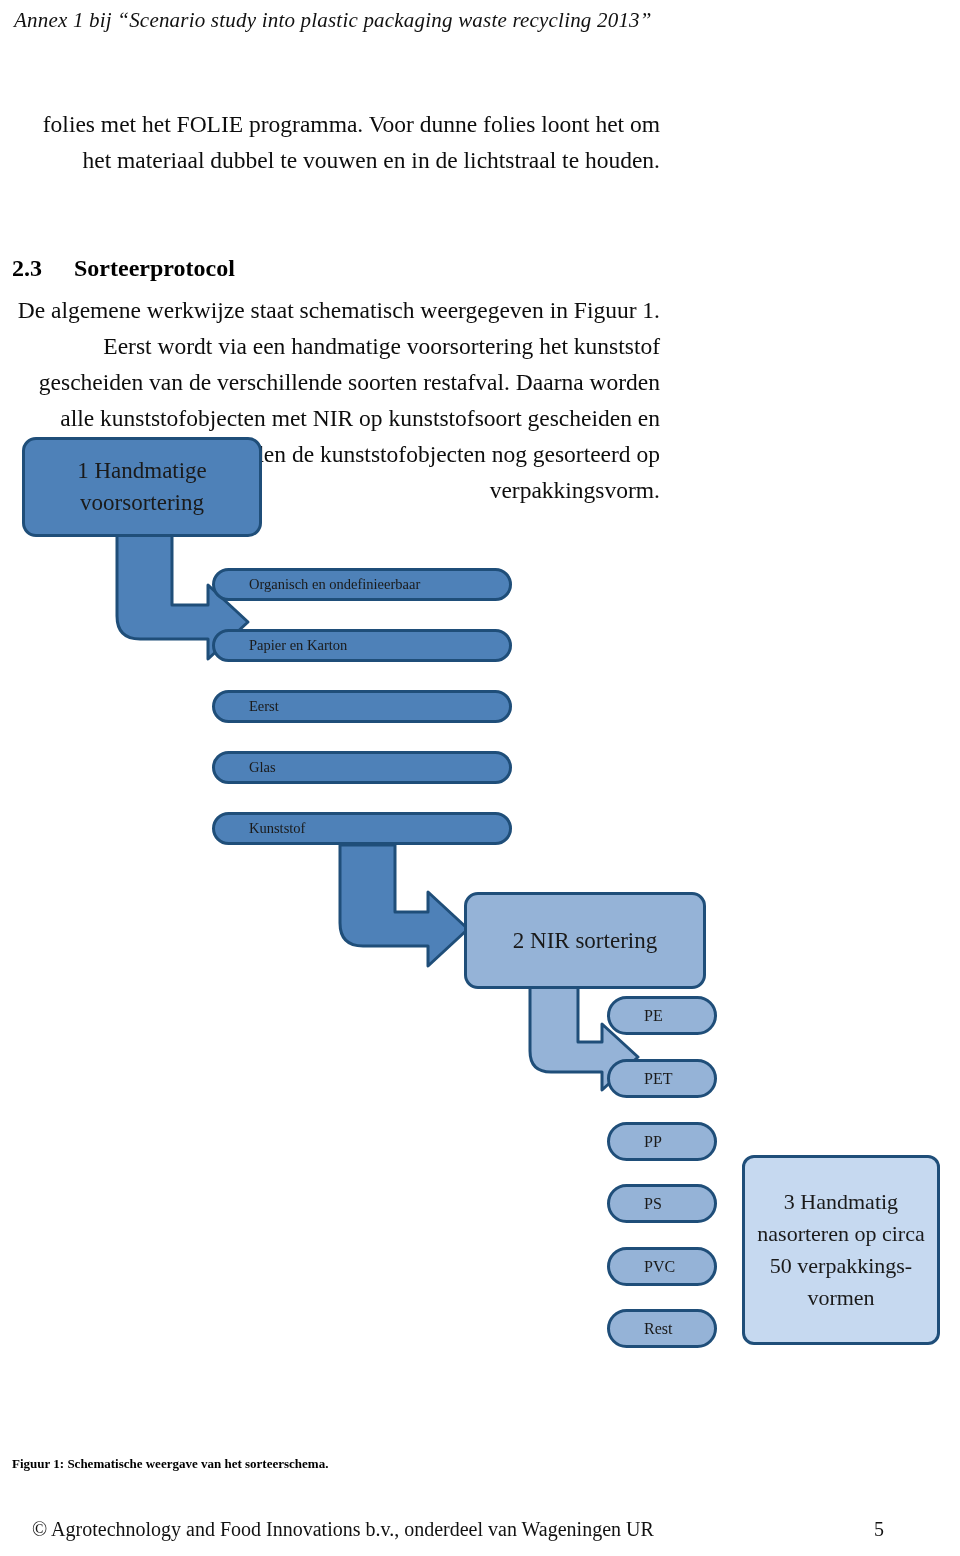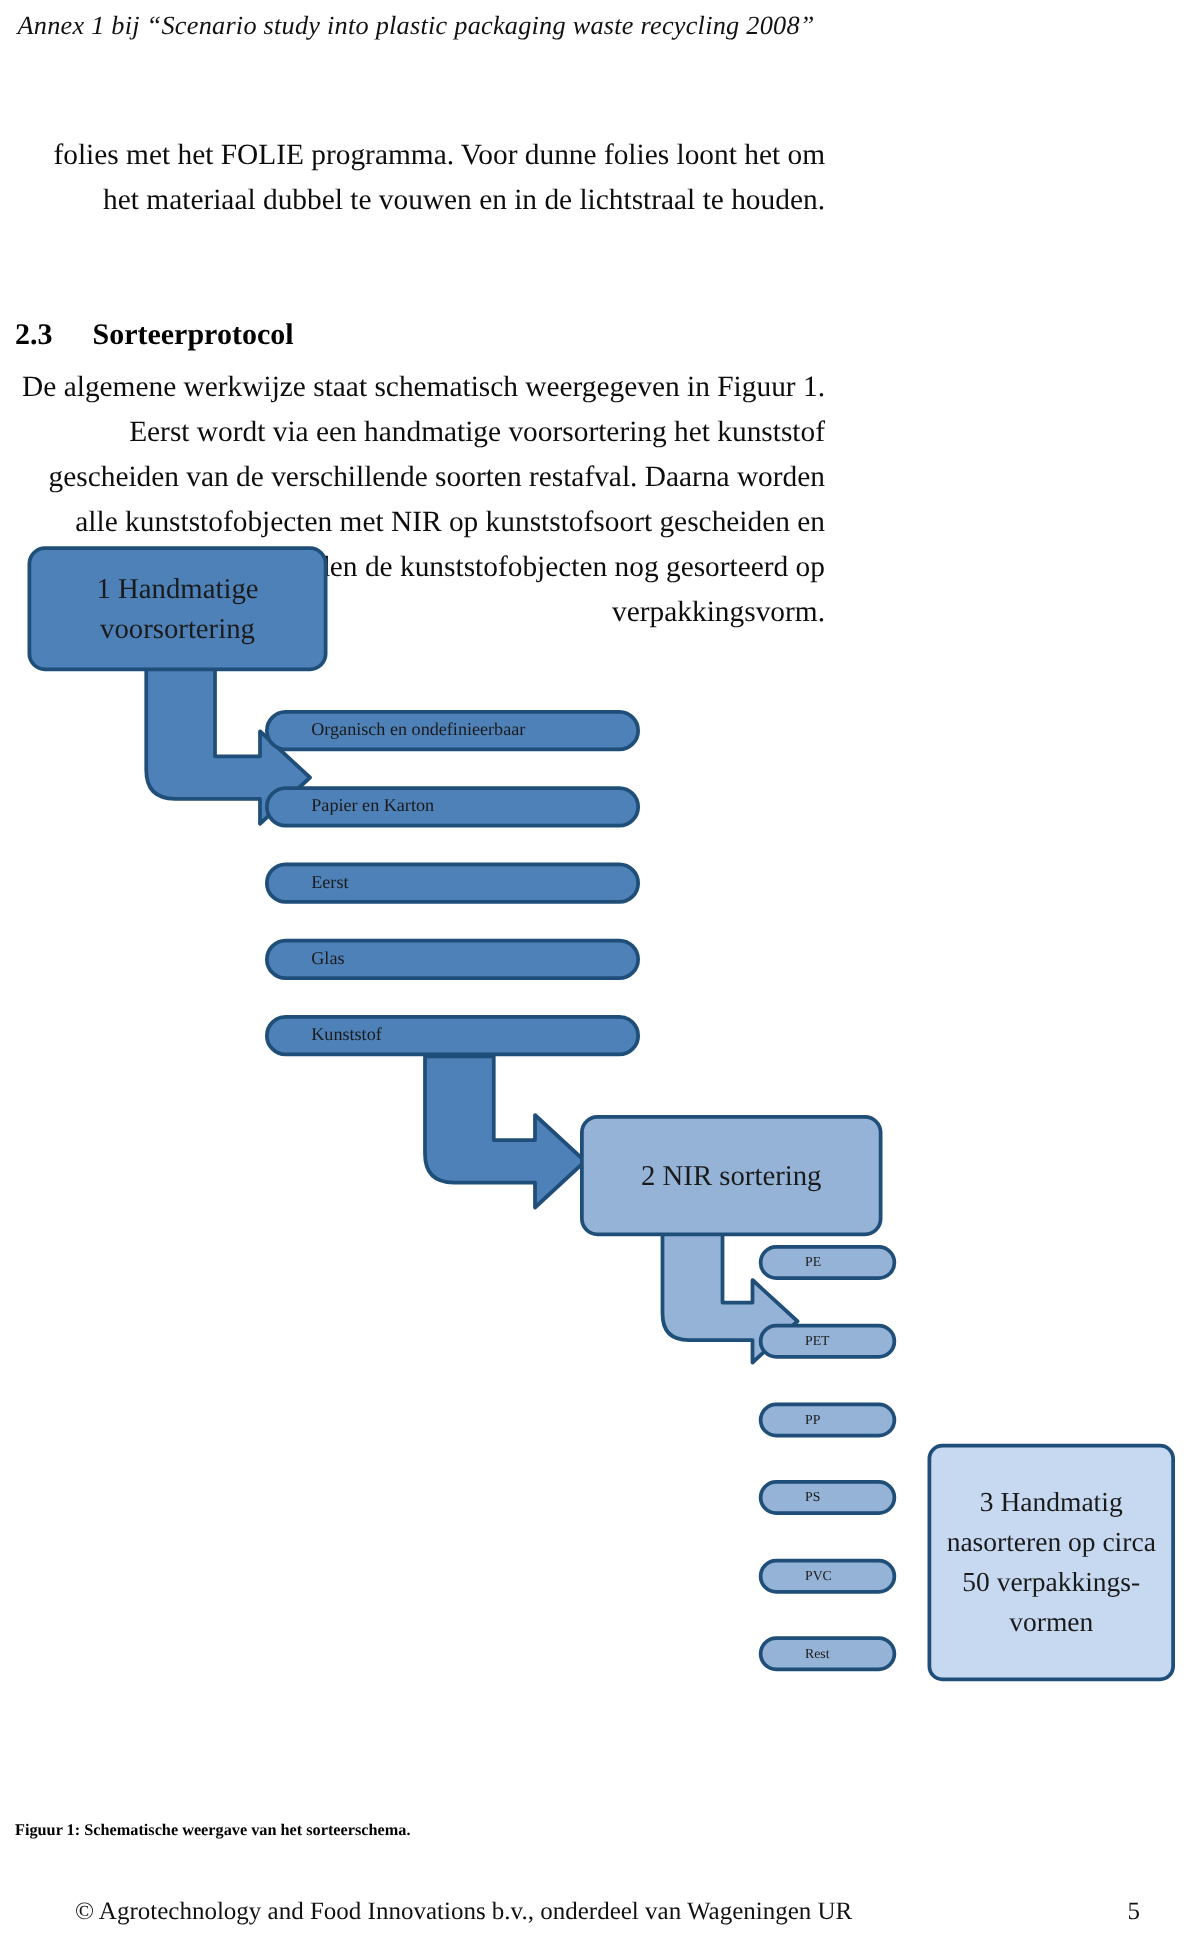--- a/index.html
+++ b/index.html
@@ -119,49 +119,49 @@
 
   .pill-a {
     left: 212px;
     width: 300px;
     height: 33px;
     font-size: 14.5px;
   }
   .pill-b {
     left: 607px;
     width: 110px;
-    height: 28px;
-    font-size: 11px;
+    height: 39px;
+    font-size: 16px;
     padding-left: 28px;
   }
 
   
   .caption {
     position: absolute;
     left: 12px;
     top: 1456px;
     font-size: 13px;
     font-weight: bold;
   }
   .footer {
     position: absolute;
-    left: 60px;
+    left: 32px;
     top: 1518px;
     width: 880px;
     font-size: 20px;
     display: flex;
     justify-content: space-between;
     color: #111;
   }
   .footer .pageno { padding-right: 28px; }
 </style>
 </head>
 <body>
 
-<div class="page-header">Annex 1 bij “Scenario study into plastic packaging waste recycling 2008”</div>
+<div class="page-header">Annex 1 bij “Scenario study into plastic packaging waste recycling 2013”</div>
 
 <div class="body-block para" id="intro-para">folies met het FOLIE programma. Voor dunne folies loont het om het materiaal dubbel te vouwen en in de lichtstraal te houden.</div>
 
 <div class="section-heading">
   <span class="num">2.3</span><span>Sorteerprotocol</span>
 </div>
 
 <div class="body-block para" id="protocol-para">De algemene werkwijze staat schematisch weergegeven in Figuur 1. Eerst wordt via een handmatige voorsortering het kunststof gescheiden van de verschillende soorten restafval. Daarna worden alle kunststofobjecten met NIR op kunststofsoort gescheiden en daarna worden de kunststofobjecten nog gesorteerd op verpakkingsvorm.</div>
 
 <div class="figure">

